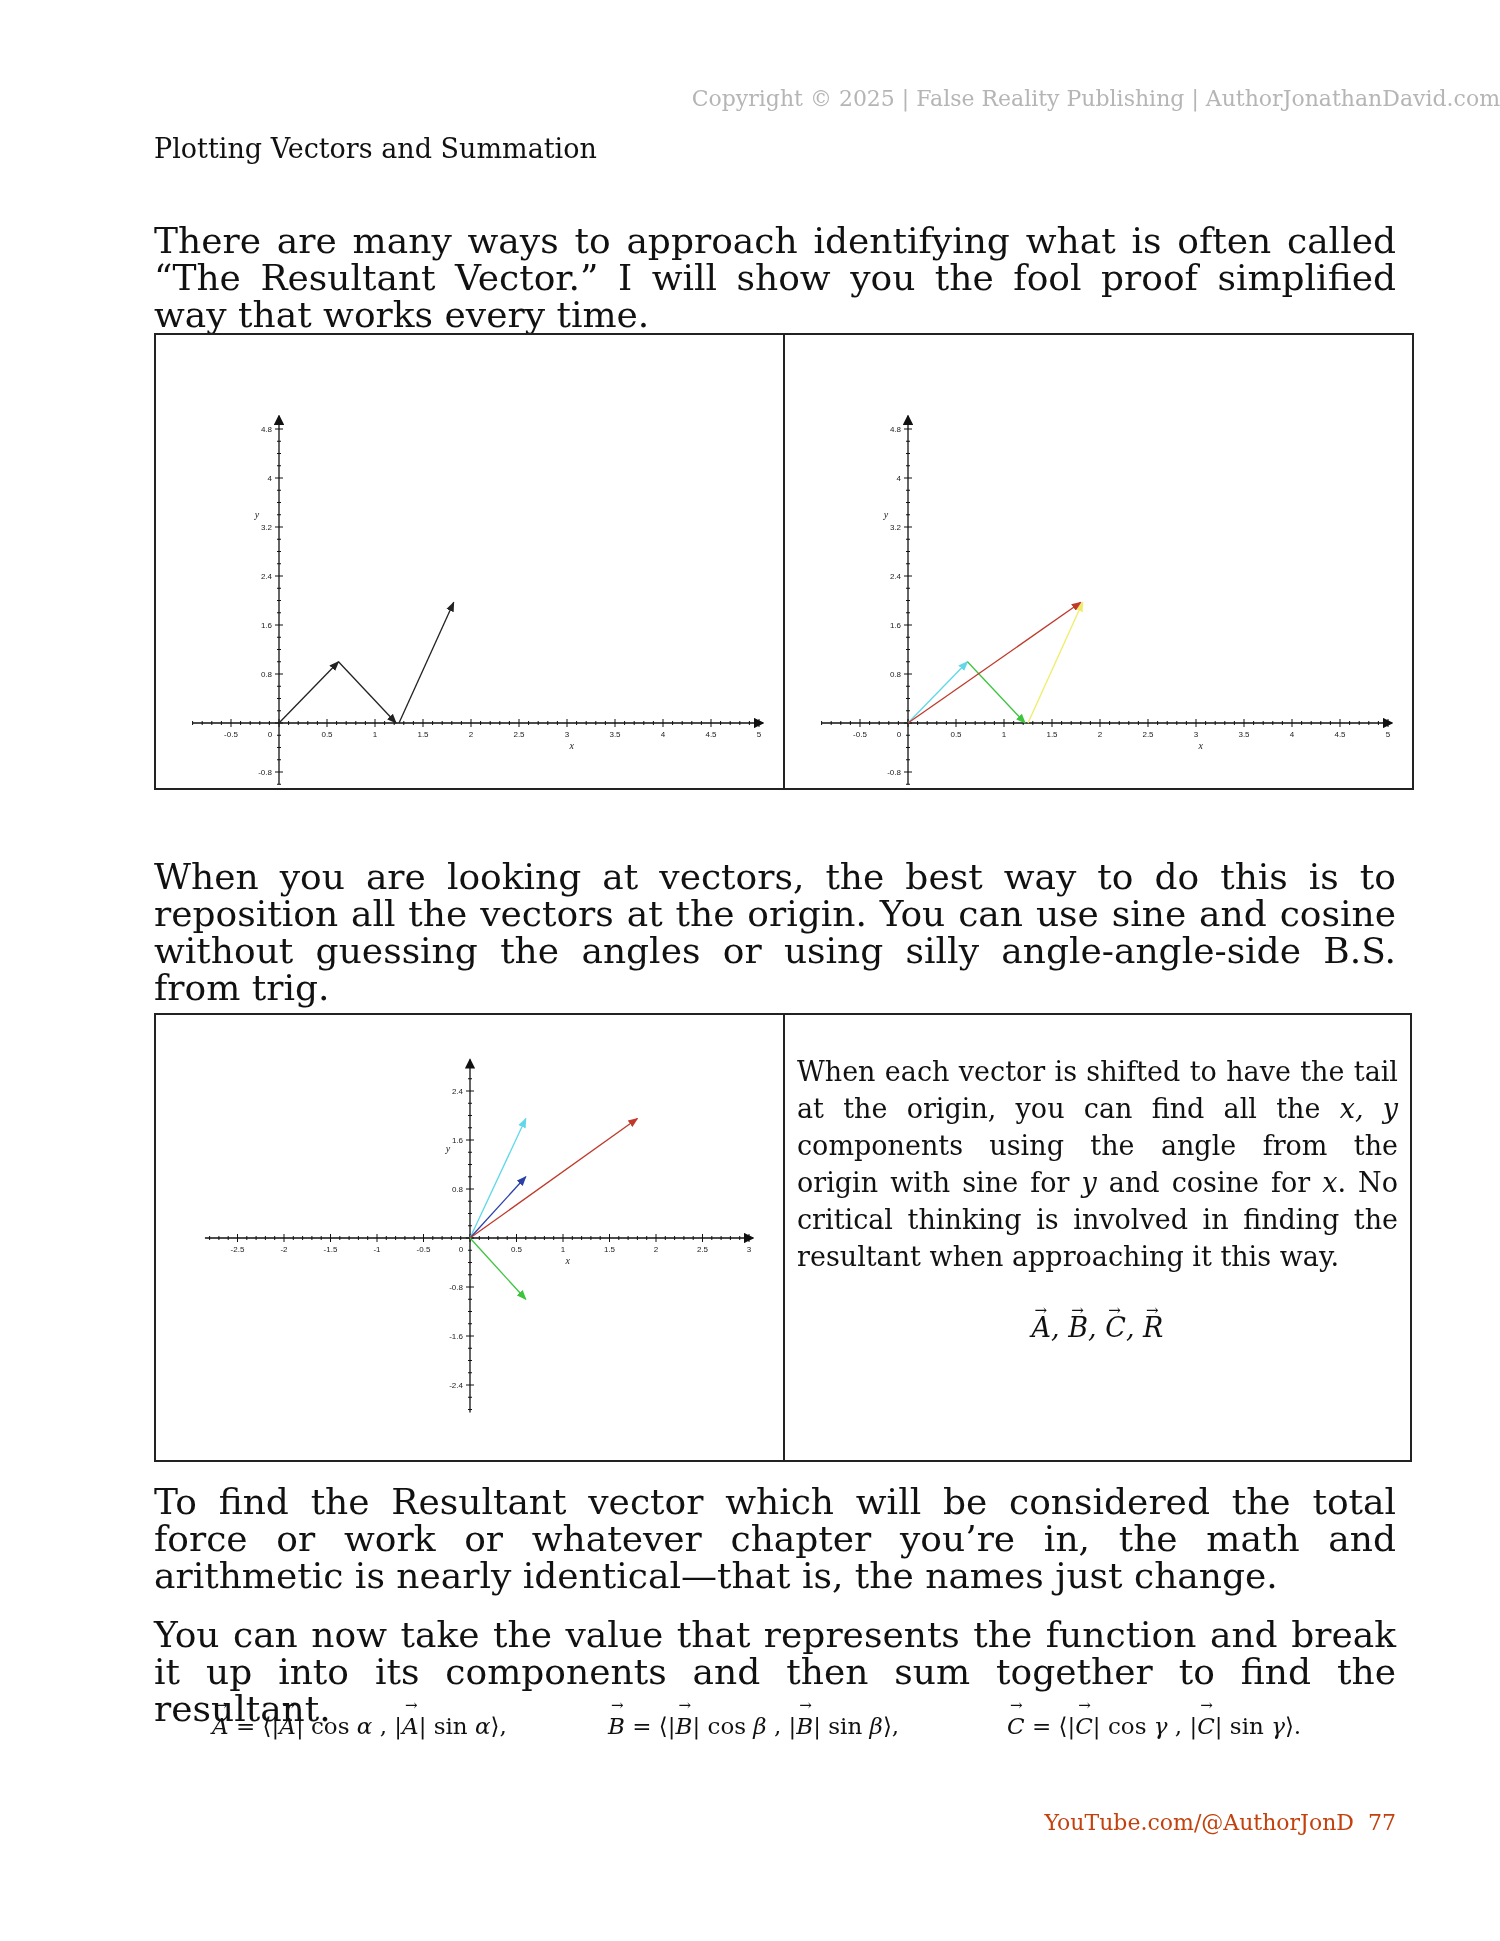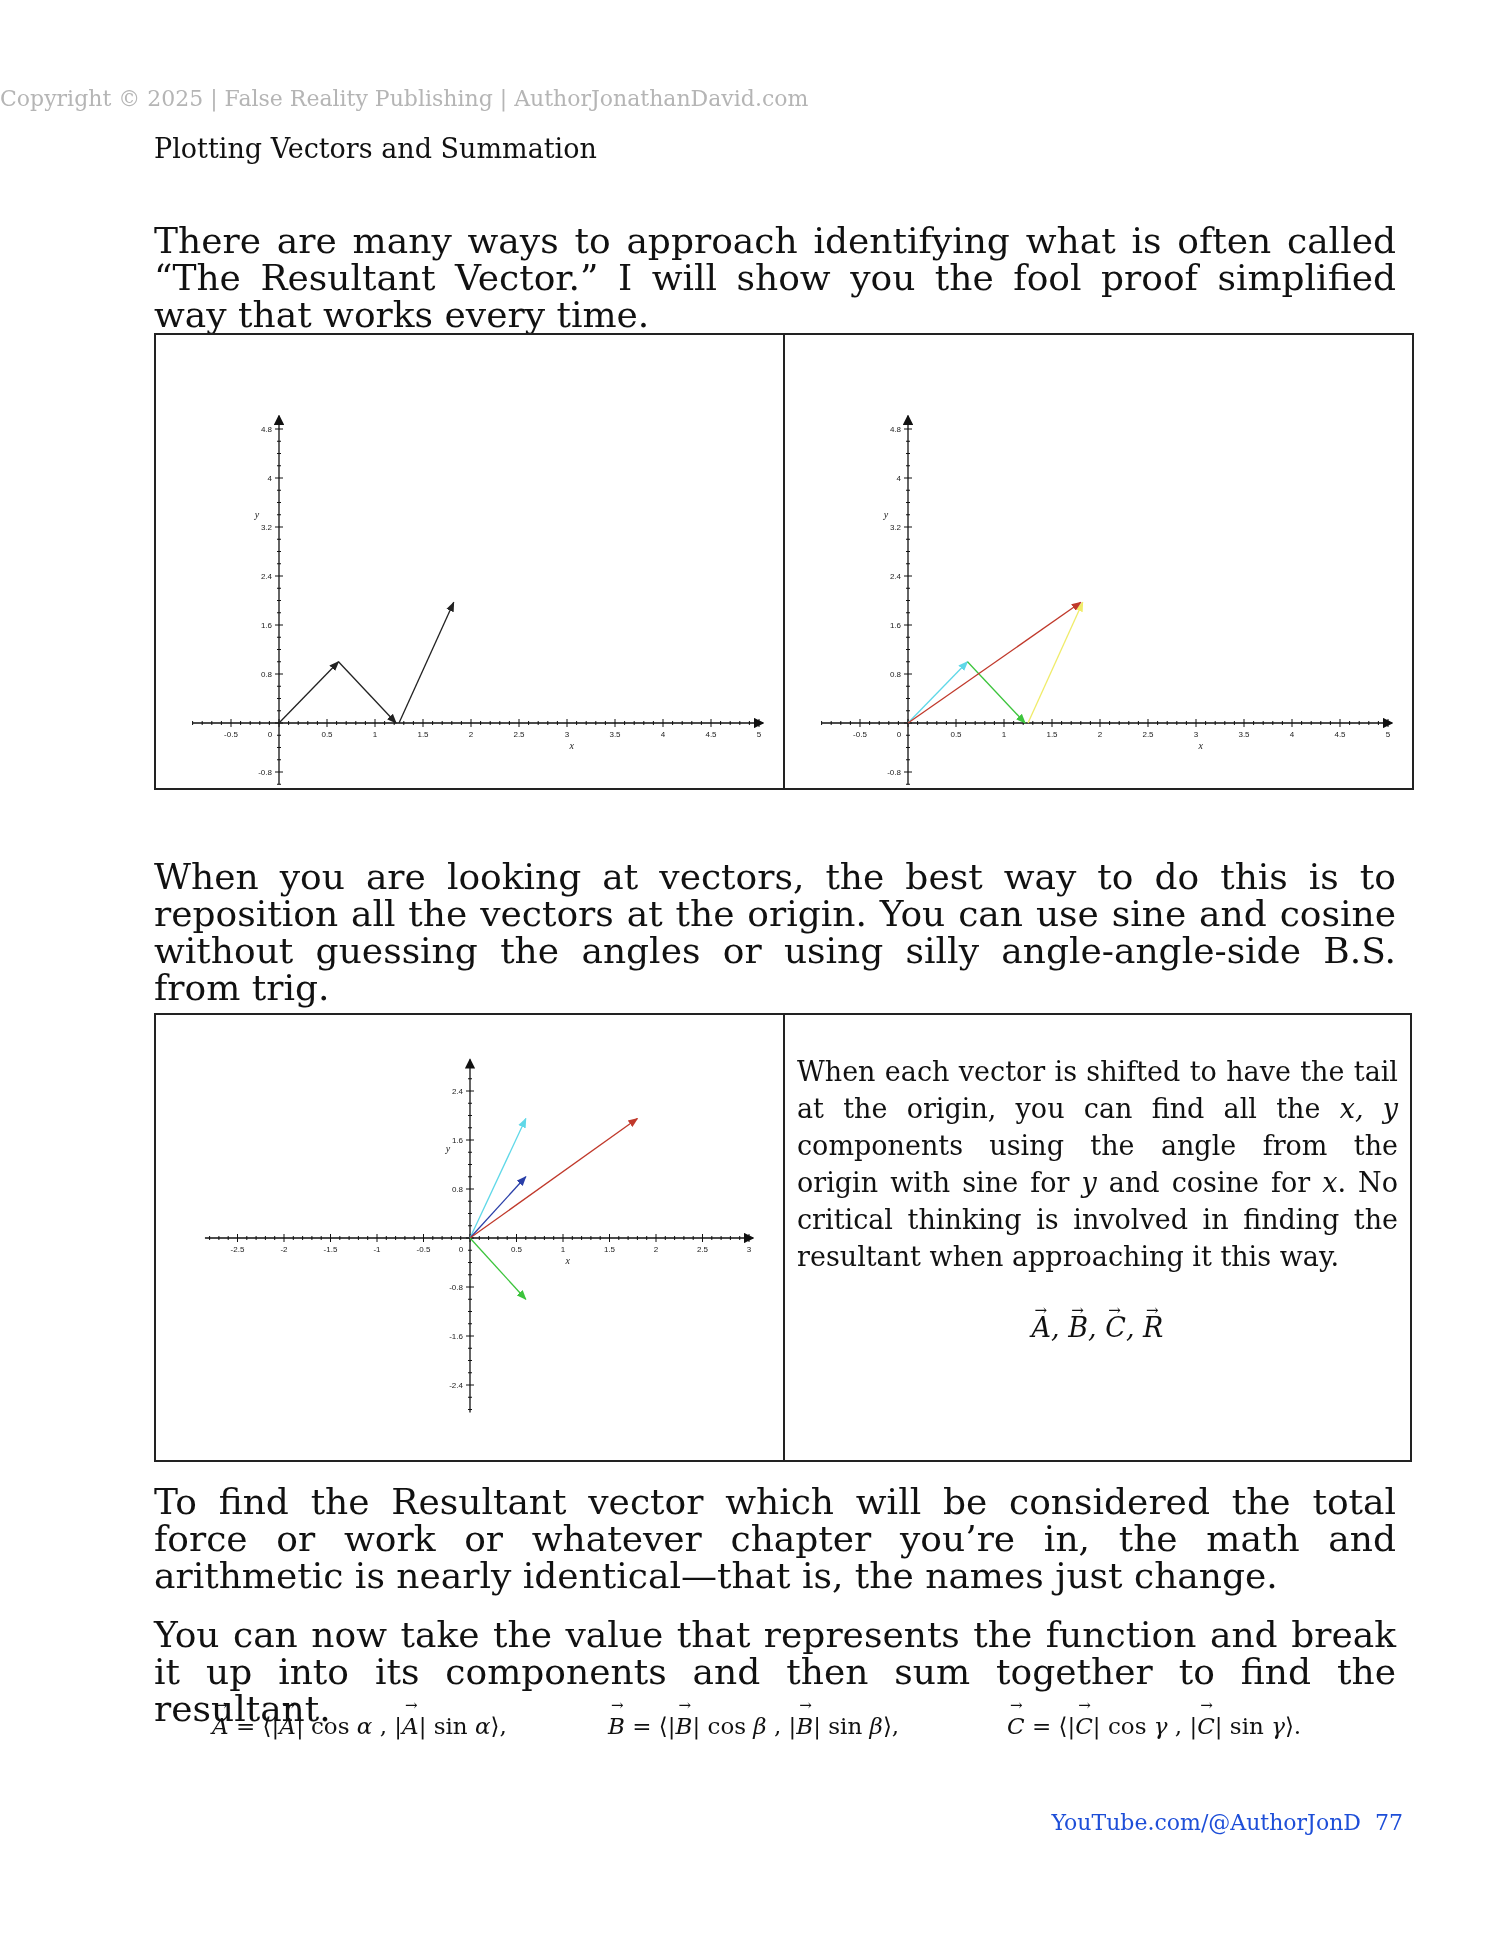--- a/index.html
+++ b/index.html
@@ -1,29 +1,29 @@
 <!DOCTYPE html>
 <html><head>
 <meta charset="utf-8">
 <style>
   html, body { margin: 0; padding: 0; background: #ffffff; }
   body { width: 1500px; height: 1941px; position: relative; overflow: hidden;
          font-family: "DejaVu Serif", "Liberation Serif", serif; color: #111; }
   .abs { position: absolute; }
-  .copyright { left: 0; width: 1500px; top: 86px; text-align: left; font-size: 22px; color: #b5b5b5; }
+  .copyright { left: 0; width: 1500px; top: 86px; text-align: right; font-size: 22px; color: #b5b5b5; }
   .heading { left: 154px; top: 133px; font-size: 27px; }
   .para { left: 154px; width: 1242px; font-size: 36px; line-height: 37px; text-align: justify; }
   table.grid { position: absolute; border-collapse: collapse; }
   table.grid td { border: 2px solid #222; padding: 0; vertical-align: top; }
   .hdr { font-size: 27px; height: 36px; line-height: 36px; padding-left: 14px !important; white-space: nowrap; }
   .cellsvg { display: block; }
   .rtext { font-size: 27px; line-height: 37px; text-align: justify; padding: 38px 12px 0 12px !important; }
   .vecs { text-align: center; font-style: italic; margin-top: 34px; font-size: 27px; font-family: "DejaVu Serif", serif; }
   .eq { top: 1713px; font-size: 23px; font-family: "DejaVu Serif", serif; white-space: nowrap; }
-  .footer { right: 97px; top: 1810px; font-size: 22px; color: #1d4ed8; }
+  .footer { right: 104px; top: 1810px; font-size: 22px; color: #c2410c; }
   .tick-label { font-family: "Liberation Sans", sans-serif; font-size: 8px; fill: #222; }
   .axis-name { font-family: "Liberation Serif", serif; font-style: italic; font-size: 10px; fill: #222; }
   .math-i { font-style: italic; }
   .vec { position: relative; display: inline-block; font-style: italic; }
   .vec::before { content: "\2192"; position: absolute; top: -17px; left: 3px; font-size: 15px; font-style: normal; }
 </style>
 </head>
 <body>
 
 <div class="abs copyright">Copyright © 2025 | False Reality Publishing | AuthorJonathanDavid.com</div>

